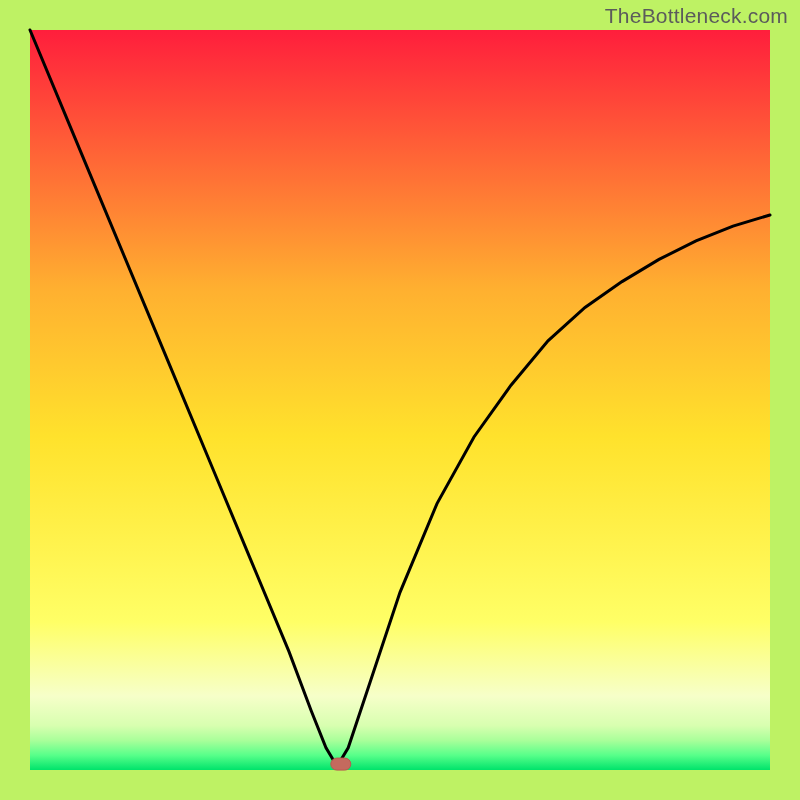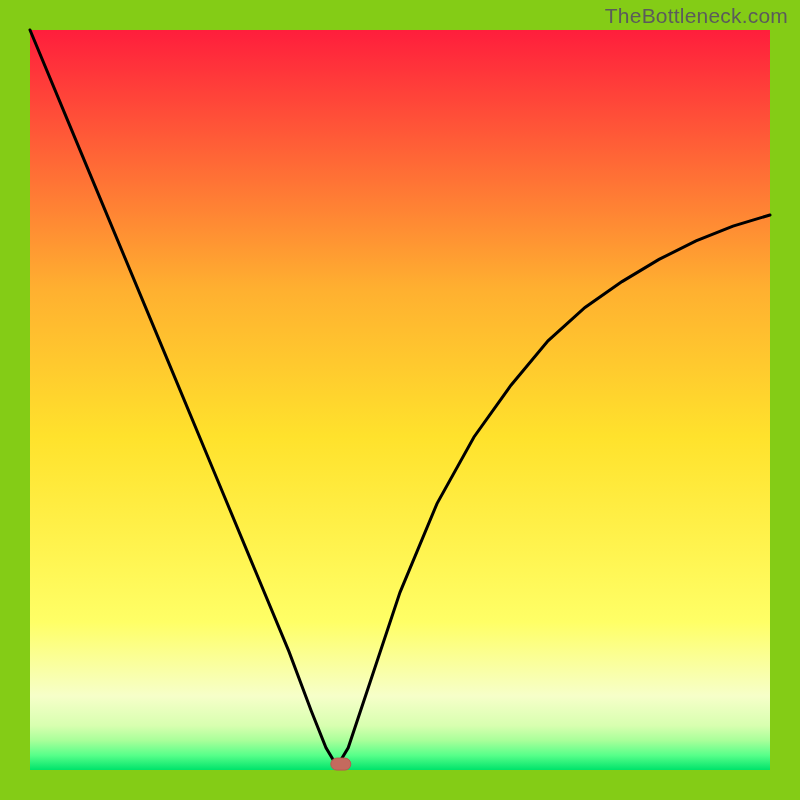--- a/index.html
+++ b/index.html
@@ -8,21 +8,21 @@
     width: 800px;
     height: 800px;
     overflow: hidden;
     font-family: Arial, Helvetica, sans-serif;
     background: #000;
   }
   .stage {
     position: relative;
     width: 800px;
     height: 800px;
-    background: #84cc16;
+    background: #bef264;
   }
   .watermark {
     position: absolute;
     top: 4px;
     right: 12px;
     font-size: 21px;
     font-weight: 500;
     color: #5b5b5b;
     letter-spacing: 0.2px;
     z-index: 10;

